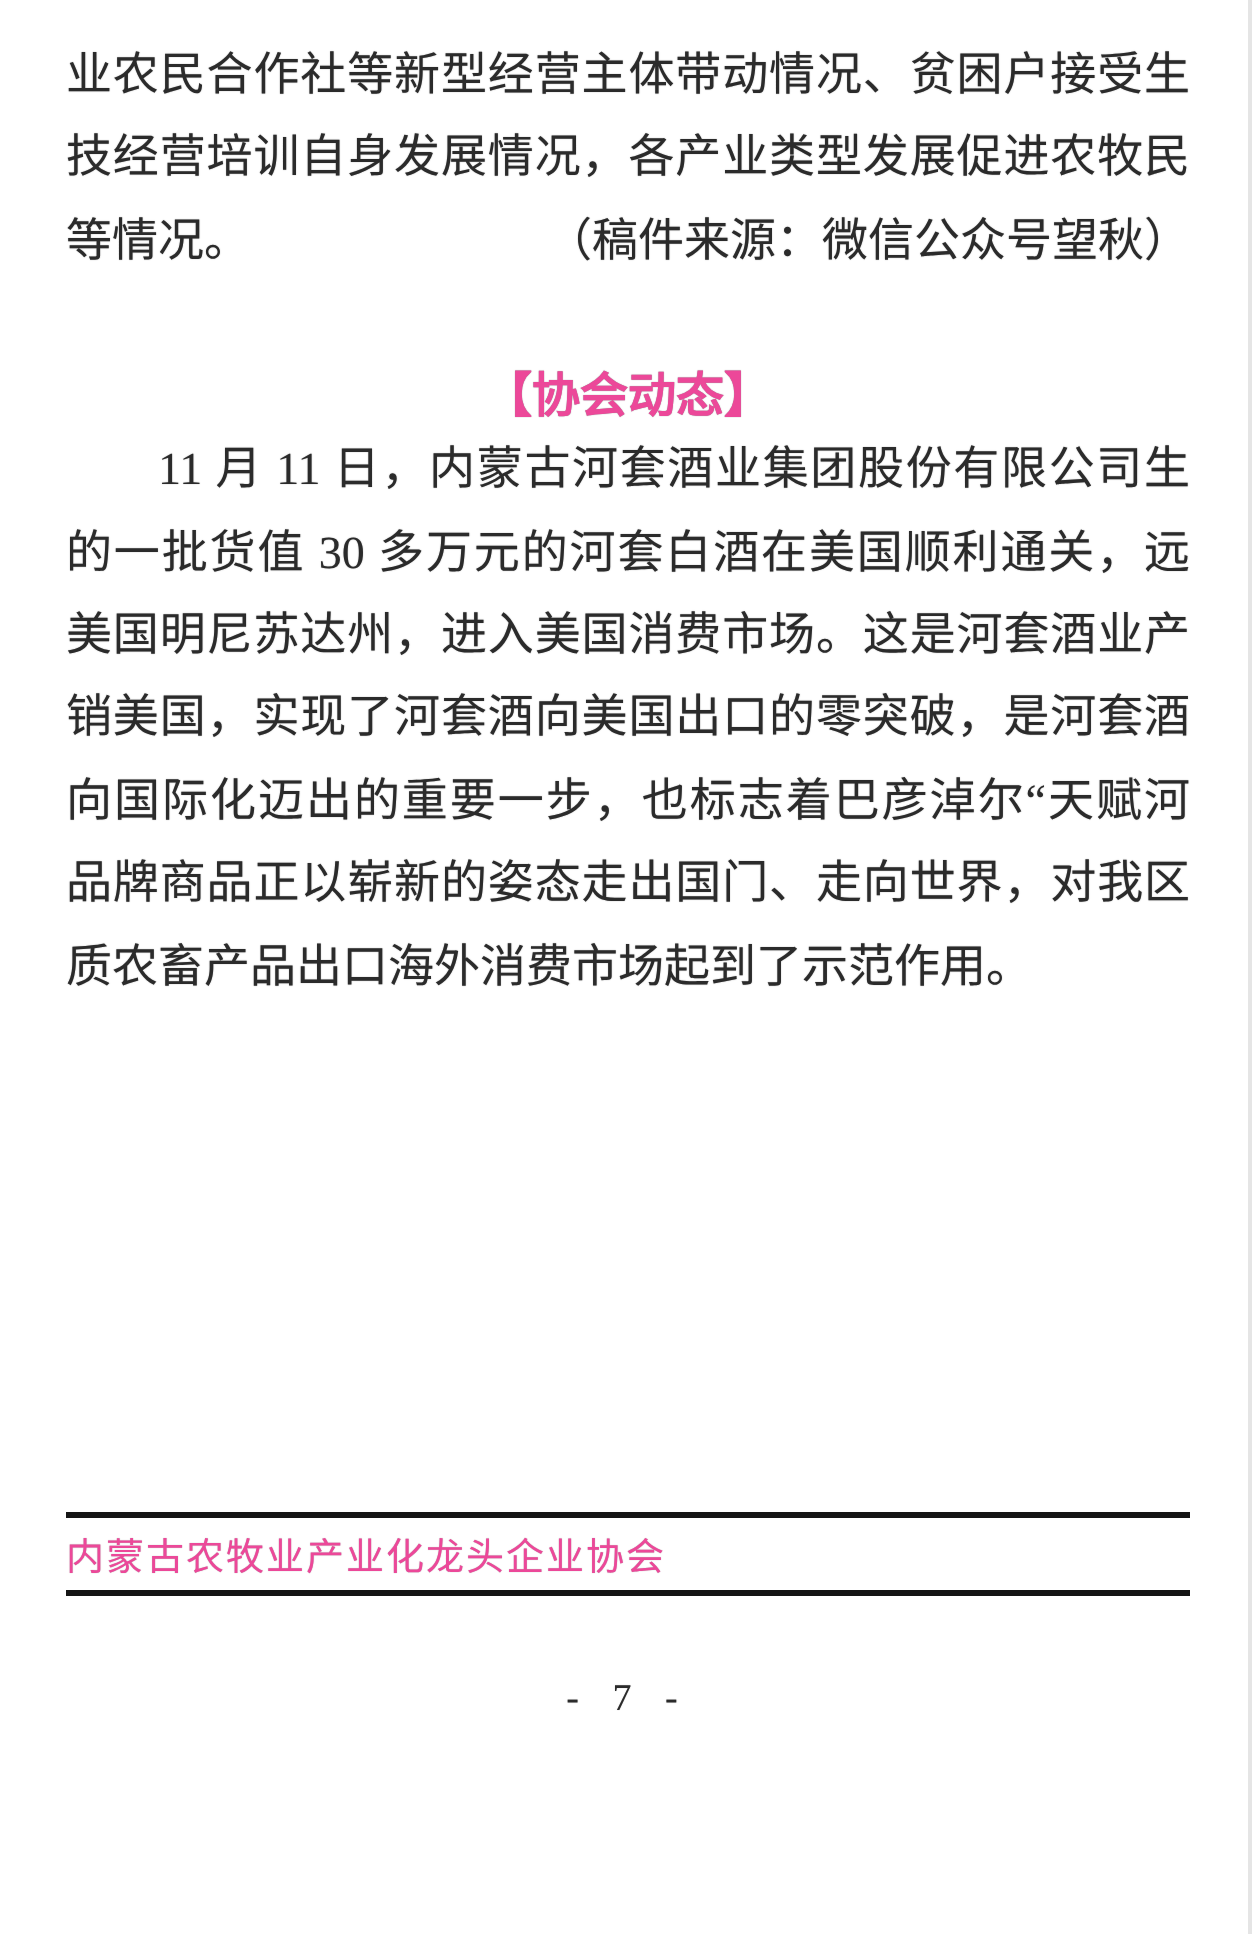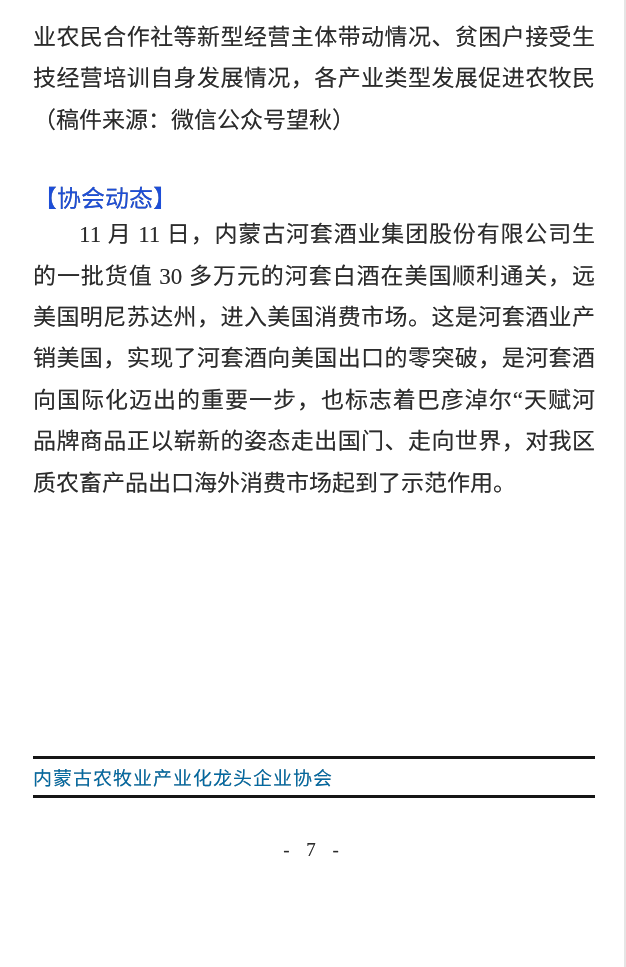--- a/index.html
+++ b/index.html
@@ -42,25 +42,26 @@
     display: flex;
     justify-content: space-between;
     text-align: left;
     text-align-last: left;
   }
   .line.indent { text-indent: 46px; }
 
   .section-header {
     margin-top: 43px;
     font-family: "Liberation Sans", "DejaVu Sans", sans-serif;
-    font-weight: 400;
+    font-weight: 700;
     font-size: 24px;
     line-height: 30px;
-    color: #1d4ed8;
+    color: #ec4899;
     text-shadow: 0 0 0.5px rgba(0,0,0,0.5);
+    text-align: center;
   }
   .article-title {
     margin: 15px 0 4px 0;
     font-size: 25px;
     font-weight: 700;
     line-height: 33px;
     text-align: center;
     color: #121212;
     letter-spacing: 1px;
     text-shadow: 0 0 0.6px rgba(0,0,0,0.55);
@@ -69,21 +70,21 @@
 
   .colophon {
     margin-top: 252px;
     border-top: 3px solid #151515;
     border-bottom: 3px solid #151515;
     display: flex;
     justify-content: space-between;
     align-items: center;
     height: 36px;
     font-size: 19px;
-    color: #0369a1;
+    color: #ec4899;
     text-shadow: 0 0 0.5px rgba(40,40,40,0.4);
   }
   .colophon .issuer { letter-spacing: 1px; }
   .colophon .print-date { letter-spacing: 0.5px; padding-right: 8px; }
 
   .page-number {
     margin-top: 41px;
     text-align: center;
     font-size: 19px;
     line-height: 22px;
@@ -94,20 +95,21 @@
 </style>
 </head>
 <body>
 
 <div class="page">
 
   <div class="para">
     <div class="line">业农民合作社等新型经营主体带动情况、贫困户接受生产科</div>
     <div class="line">技经营培训自身发展情况，各产业类型发展促进农牧民增收</div>
     <div class="line split">
+      <span>等情况。</span>
       <span>（稿件来源：微信公众号望秋）</span>
     </div>
   </div>
 
   <div class="section-header">【协会动态】</div>
 
 
   <div class="para article-body">
     <div class="line indent">11 月 11 日，内蒙古河套酒业集团股份有限公司生产</div>
     <div class="line">的一批货值 30 多万元的河套白酒在美国顺利通关，远销</div>

